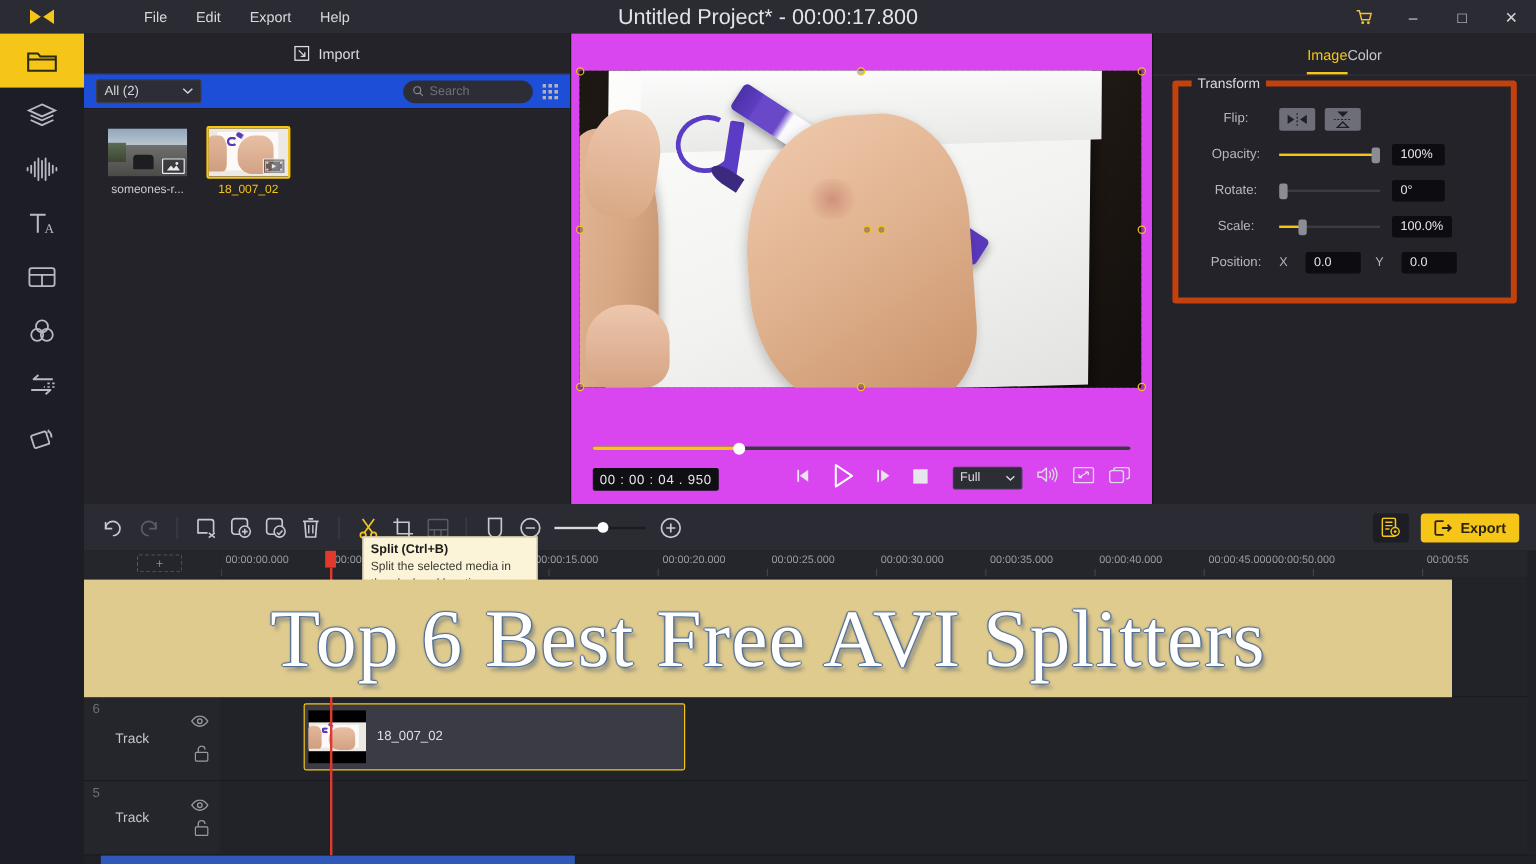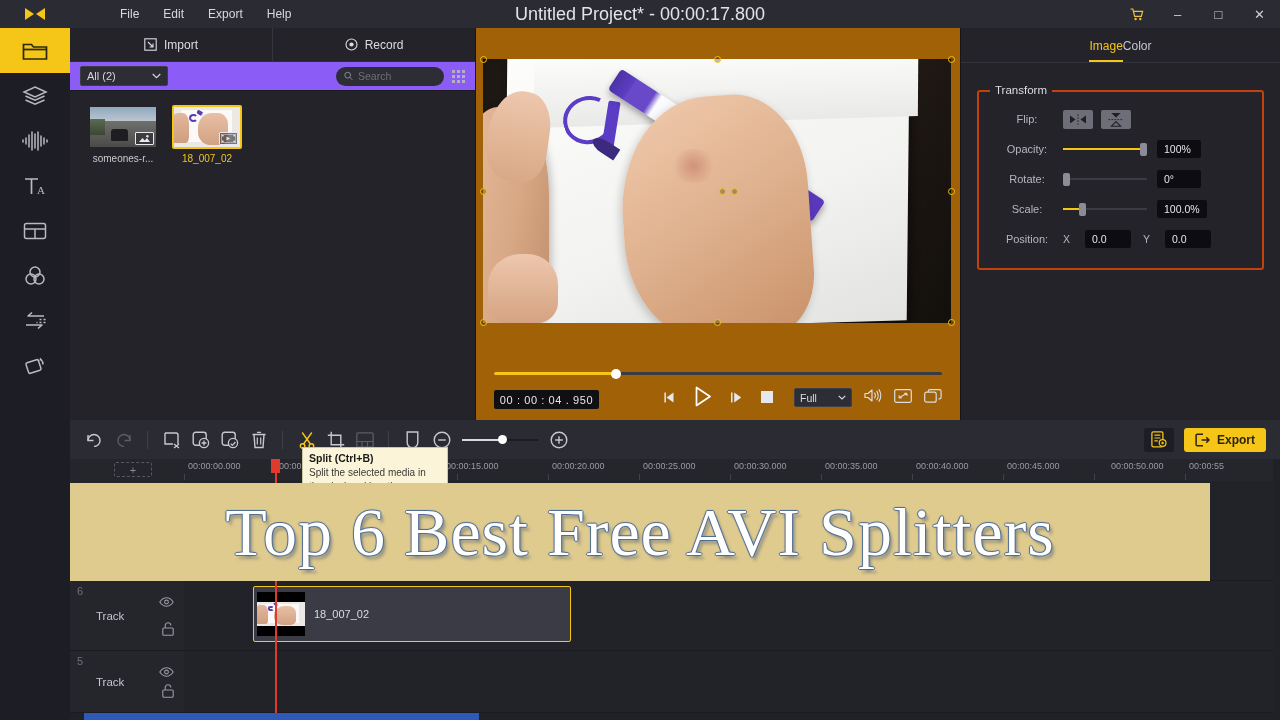--- a/index.html
+++ b/index.html
@@ -57,21 +57,21 @@
     background: #232329; border-right: 1px solid #15151a;
   }
   .media-tabs { display: flex; height: 33px; background: #232329; }
   .media-tab {
     flex: 1; display: flex; align-items: center; justify-content: center; gap: 7px;
     color: #dcdce3; font-size: 12px;
   }
   .media-tab + .media-tab { border-left: 1px solid #35353d; }
   .media-subbar {
     height: 30px; display: flex; align-items: center; padding: 0 10px;
-    background: #8b5cf6; border-top: 1px solid #2e2e36; border-bottom: 1px solid #1a1a20;
+    background: #1d4ed8; border-top: 1px solid #2e2e36; border-bottom: 1px solid #1a1a20;
   }
   .filter-sel {
     width: 88px; height: 20px; background: #2d2d35; border: 1px solid #3d3d47;
     border-radius: 2px; color: #d5d5dd; font-size: 11px;
     display: flex; align-items: center; justify-content: space-between; padding: 0 6px;
   }
   .search-box {
     margin-left: auto; width: 108px; height: 19px; background: #2d2d35;
     border-radius: 10px; display: flex; align-items: center; gap: 5px; padding: 0 8px;
   }
@@ -122,21 +122,21 @@
       background:linear-gradient(#e8c0a4,#d2a183); border-radius:46% 34% 24% 40%; }
   .art-hand .pen { position:absolute; left:32%; top:26%; width:46%; height:10%;
       background:linear-gradient(90deg,#5a3bb5 0%, #5a3bb5 16%, #f4f4f6 22%, #f4f4f6 62%, #6743c0 66%, #6743c0 100%);
       transform: rotate(31deg); border-radius: 3px; }
   .art-hand .ink { position:absolute; left:23%; top:17%; width:13%; height:20%;
       border:2.5px solid #5a3bb5; border-radius:50%; border-right-color:transparent; }
 
   
   .preview {
     position: absolute; left: 476px; top: 28px; width: 484px; height: 392px;
-    background: #a16207;
+    background: #d946ef;
   }
   .video-frame {
     position: absolute; left: 7px; top: 31px; width: 468px; height: 264px;
     background: #0a0a0c; outline: 1px dashed #cfcfd6; outline-offset: -1px;
   }
   .photo { position: absolute; inset: 0; overflow: hidden; background: #111; }
   .photo .desk  { position:absolute; inset:0; background: linear-gradient(115deg,#1c1713 0%,#2a201a 55%, #120f0c 100%); }
   .photo .sheet {
     position: absolute; left: 5%; top: -3%; width: 86%; height: 104%;
     background: linear-gradient(160deg,#fdfdfc 0%, #f2f2f0 60%, #e2e2e0 100%);
@@ -237,21 +237,21 @@
   
   .props {
     position: absolute; left: 960px; top: 28px; width: 320px; height: 392px;
     background: #232329; border-left: 1px solid #15151a;
   }
   .prop-tabs { display: flex; height: 34px; align-items: flex-end; justify-content: center; }
   .prop-tab { font-size: 12px; color: #c6c6cf; padding-bottom: 7px; border-bottom: 2px solid transparent; }
   .prop-tab.active { color: #f5c518; border-bottom-color: #f5c518; }
   .prop-divider { height: 1px; background: #33333c; }
   .fieldset {
-    margin: 27px 16px 0 16px; border: 2px solid #c2410c; border-radius: 3px;
+    margin: 4px 16px 0 16px; border: 5px solid #c2410c; border-radius: 3px;
     padding: 12px 0 14px 0; position: relative;
   }
   .legend {
     position: absolute; top: -8px; left: 11px; background: #232329; padding: 0 5px;
     font-size: 11.5px; color: #dcdce3;
   }
   .row { display: flex; align-items: center; height: 30px; padding-left: 12px; text-align: center; }
   .row-label { width: 72px; font-size: 11px; color: #b6b6c1; }
   .flip-btn {
     width: 30px; height: 19px; background: #6e6e78; border-radius: 2px;
@@ -454,27 +454,20 @@
   </div>
 
   <div class="media-panel">
     <div class="media-tabs">
       <div class="media-tab">
         <svg width="13" height="13" viewBox="0 0 13 13">
           <rect x="0.8" y="0.8" width="11.4" height="11.4" fill="none" stroke="#dcdce3" stroke-width="1.1"></rect>
           <path d="M4 4l5 5M9 5.6V9H5.6" fill="none" stroke="#dcdce3" stroke-width="1.1"></path>
         </svg>
         <span>Import</span>
-      </div>
-      <div class="media-tab">
-        <svg width="13" height="13" viewBox="0 0 13 13">
-          <circle cx="6.5" cy="6.5" r="5.5" fill="none" stroke="#dcdce3" stroke-width="1.1"></circle>
-          <circle cx="6.5" cy="6.5" r="2.1" fill="#dcdce3"></circle>
-        </svg>
-        <span>Record</span>
       </div>
     </div>
 
     <div class="media-subbar">
       <div class="filter-sel">
         <span>All (2)</span>
         <svg width="9" height="6" viewBox="0 0 9 6">
             <path d="M0.7 1L4.5 4.6L8.3 1" fill="none" stroke="#d5d5dd" stroke-width="1.2"></path>
           </svg>
       </div>
@@ -812,21 +805,21 @@
       <div class="tick" style="left:4px">00:00:00.000</div>
       <div class="tick" style="left:95px">00:00:05.000</div>
       <div class="tick" style="left:186px">00:00:10.000</div>
       <div class="tick" style="left:262px">00:00:15.000</div>
       <div class="tick" style="left:368px">00:00:20.000</div>
       <div class="tick" style="left:459px">00:00:25.000</div>
       <div class="tick" style="left:550px">00:00:30.000</div>
       <div class="tick" style="left:641px">00:00:35.000</div>
       <div class="tick" style="left:732px">00:00:40.000</div>
       <div class="tick" style="left:823px">00:00:45.000</div>
-      <div class="tick" style="left:927px">00:00:50.000</div>
+      <div class="tick" style="left:876px">00:00:50.000</div>
       <div class="tick" style="left:1005px">00:00:55</div>
       <div class="tickmark" style="left:0"></div>
         <div class="tickmark" style="left:91px"></div>
       <div class="tickmark" style="left:182px"></div>
         <div class="tickmark" style="left:273px"></div>
       <div class="tickmark" style="left:364px"></div>
         <div class="tickmark" style="left:455px"></div>
       <div class="tickmark" style="left:546px"></div>
         <div class="tickmark" style="left:637px"></div>
       <div class="tickmark" style="left:728px"></div>

